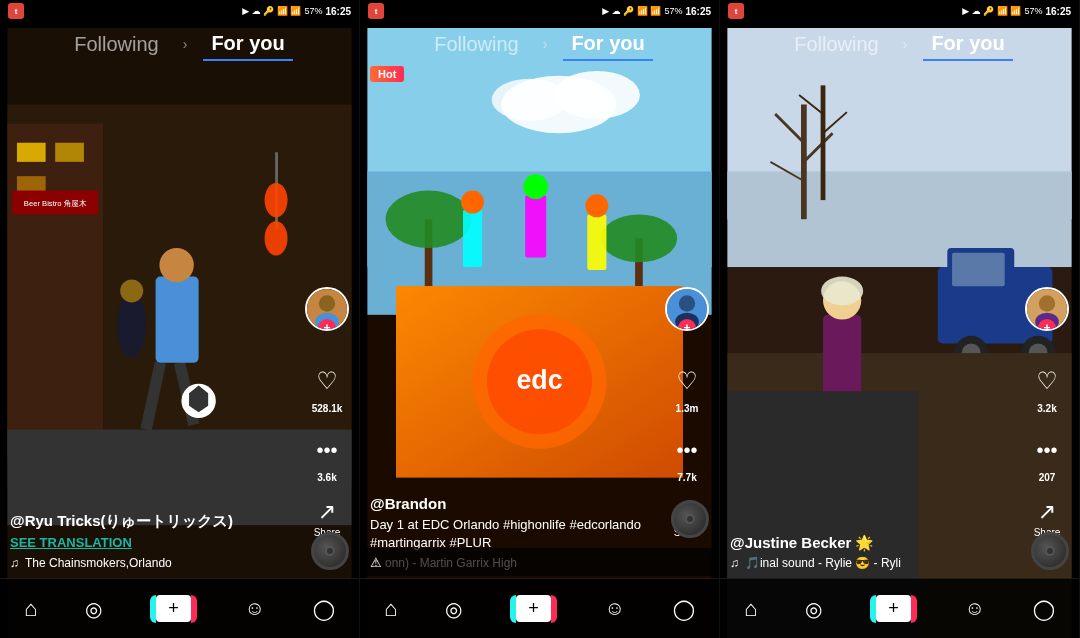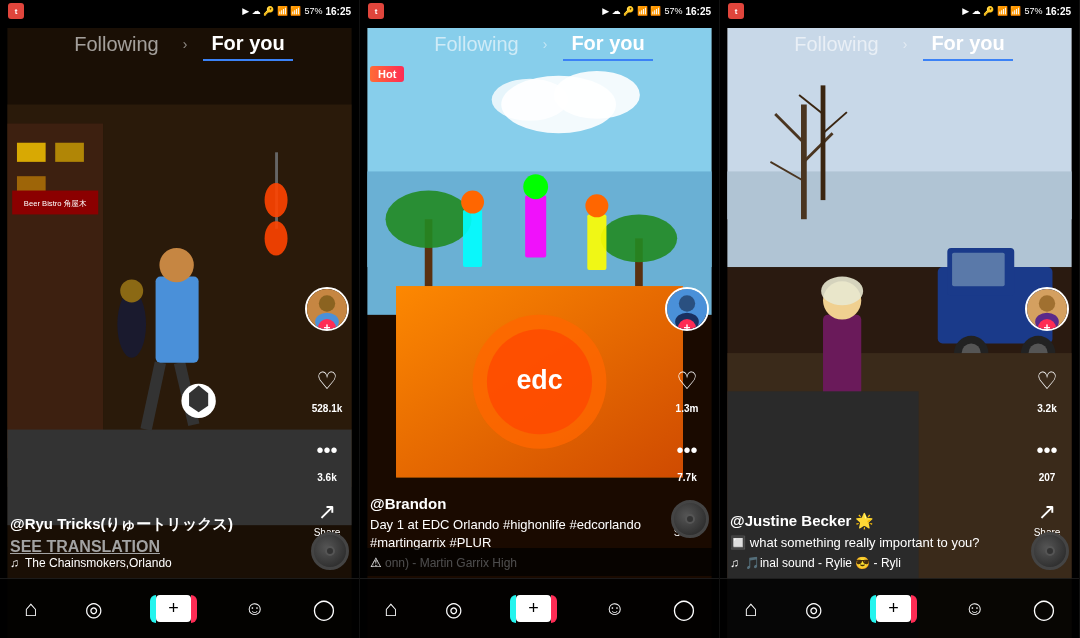--- a/index.html
+++ b/index.html
@@ -179,24 +179,25 @@
       font-weight: 700;
       margin-bottom: 4px;
     }
     .description {
       color: #fff;
       font-size: 13px;
       line-height: 1.4;
       margin-bottom: 4px;
     }
     .see-translation {
-      color: #a3a3a3;
-      font-size: 16px;
+      color: #14b8a6;
+      font-size: 13px;
       font-weight: 700;
       text-decoration: underline;
+      margin-bottom: 6px;
     }
     .music-info {
       display: flex;
       align-items: center;
       gap: 6px;
       color: #fff;
       font-size: 12px;
     }
     .music-icon {
       font-size: 12px;
@@ -627,21 +628,20 @@
       <span class="action-count">207</span>
     </div>
     <div class="share-btn">
       <span class="share-icon">↗</span>
       <span class="share-label">Share</span>
     </div>
   </div>
 
   <div class="bottom-info">
     <div class="username">@Justine Becker 🌟</div>
-    <div class="description">🔲 what something really important to you?</div>
     <div class="music-info" style="margin-top:4px">
       <span class="music-icon">♫</span>
       <span>🎵inal sound - Rylie 😎 - Ryli</span>
     </div>
   </div>
 
   <div class="music-disc" style="bottom:68px;">
     <div class="music-disc-inner"></div>
   </div>
 

